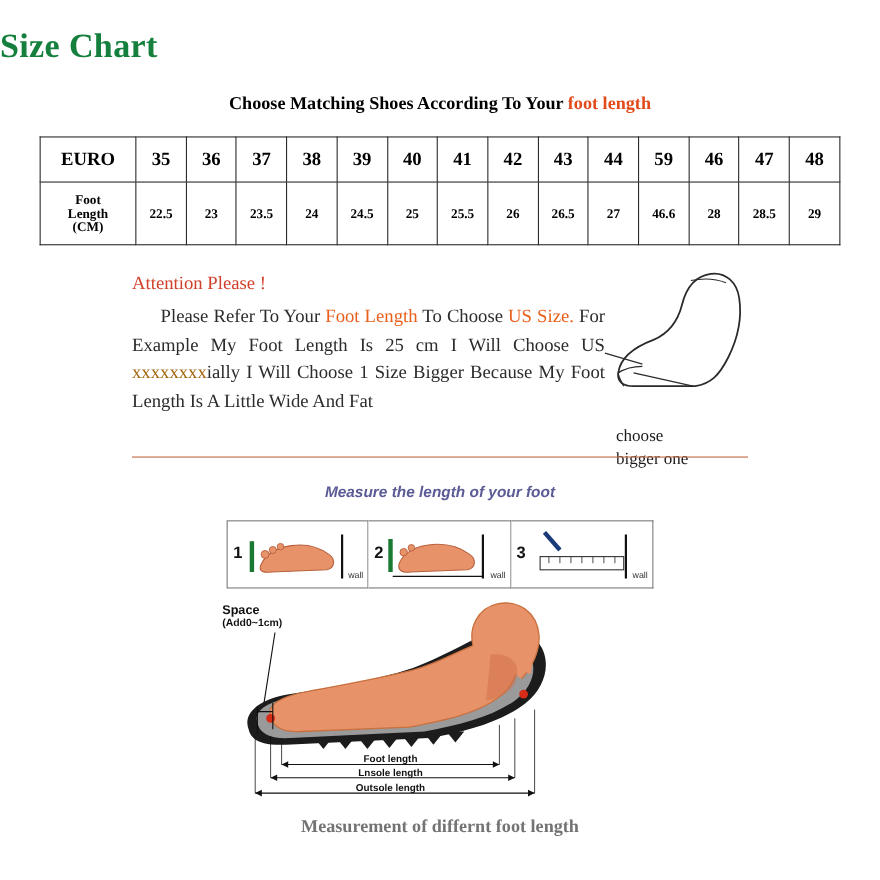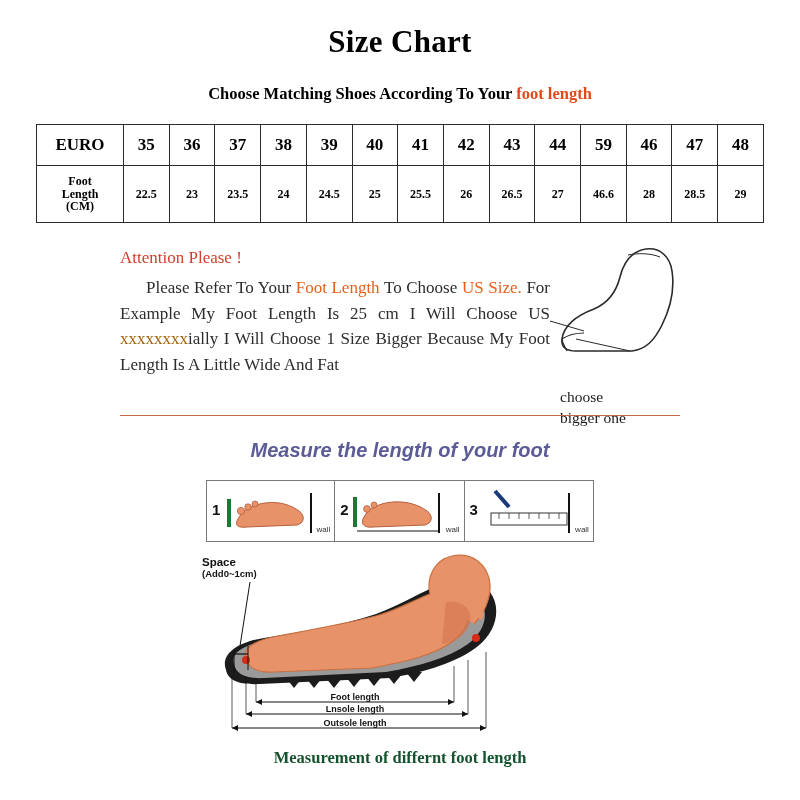--- a/index.html
+++ b/index.html
@@ -16,25 +16,24 @@
     position: relative;
   }
   .page {
     width: 800px;
     height: 800px;
     position: relative;
   }
 
   
   .title {
-    text-align: center;
     font-family: "Liberation Serif", serif;
     font-size: 31px;
     font-weight: bold;
-    color: #000000;
+    color: #15803d;
     margin-top: 24px;
     letter-spacing: 0.3px;
   }
   .subtitle {
     text-align: center;
     font-family: "Liberation Serif", serif;
     font-size: 16.5px;
     font-weight: bold;
     margin-top: 24px;
     color: #000;
@@ -131,21 +130,21 @@
     top: 170px;
     width: 560px;
     height: 1px;
     background: #c06a45;
   }
 
   
   .measure-title {
     text-align: center;
     font-family: "Liberation Sans", sans-serif;
-    font-size: 20px;
+    font-size: 14px;
     font-weight: bold;
     font-style: italic;
     color: #5b5b96;
     margin-top: 16px;
   }
 
   .steps {
     position: relative;
     margin: 18px auto 0 auto;
     width: 388px;
@@ -185,21 +184,21 @@
     margin: 0 auto;
     width: 420px;
     height: 200px;
   }
 
   .measure-caption {
     text-align: center;
     font-family: "Liberation Serif", serif;
     font-size: 16.5px;
     font-weight: bold;
-    color: #14532d;
+    color: #737373;
     margin-top: 6px;
   }
 
   .space-label {
     position: absolute;
     left: 12px;
     top: 14px;
     font-family: "Liberation Sans", sans-serif;
     font-size: 11.5px;
     font-weight: bold;

